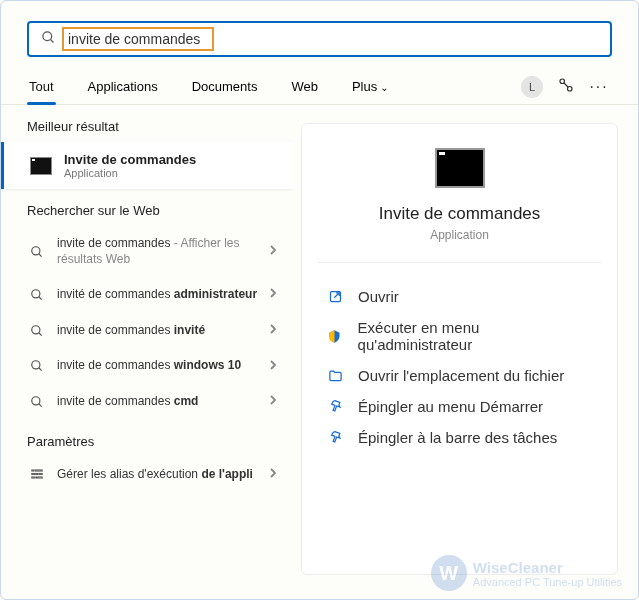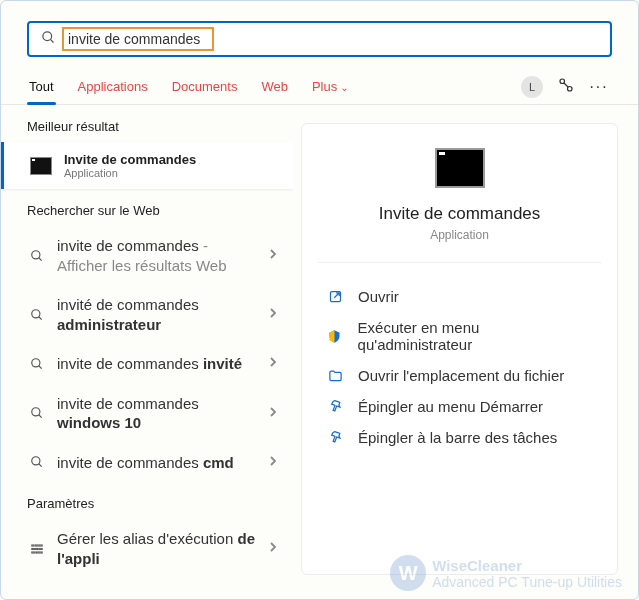--- a/index.html
+++ b/index.html
@@ -2,22 +2,22 @@
 <html><head>
   <meta charset="utf-8">
   <style>
     * { margin: 0; padding: 0; box-sizing: border-box; font-family: 'Segoe UI', sans-serif; }
     body { width: 639px; height: 600px; background: #fdfdfa; overflow: hidden; position: relative; border: 1px solid #c8d8e8; border-radius: 6px; }
     
     .search-bar { margin: 20px 26px 12px 26px; height: 36px; border: 2px solid #0067C0; border-radius: 4px; display: flex; align-items: center; padding: 0 12px; background: #fff; }
     .search-highlight { border: 2px solid #e8962e; padding: 2px 4px; margin-left: 6px; display: inline-flex; align-items: center; }
     .search-input { border: none; outline: none; font-size: 14px; color: #333; width: 140px; }
     
-    .tabs { display: flex; align-items: center; padding: 0 26px; gap: 20px; border-bottom: 1px solid #e8e8e0; position: relative; }
-    .tab { padding: 10px 2px; font-size: 13px; color: #ef4444; cursor: pointer; position: relative; }
+    .tabs { display: flex; align-items: center; padding: 0 26px; gap: 30px; border-bottom: 1px solid #e8e8e0; position: relative; }
+    .tab { padding: 10px 2px; font-size: 13px; color: #000000; cursor: pointer; position: relative; }
     .tab.active { color: #111; font-weight: 500; }
     .tab.active::after { content: ''; position: absolute; bottom: -1px; left: 0; right: 0; height: 3px; background: #0067C0; border-radius: 2px; }
     .tabs-right { margin-left: auto; display: flex; align-items: center; gap: 14px; padding-right: 4px; }
     .avatar { width: 22px; height: 22px; border-radius: 50%; background: #e4e4e4; display: flex; align-items: center; justify-content: center; font-size: 11px; color: #444; }
     .dots { font-size: 16px; color: #333; letter-spacing: 1px; }
     
     .main { display: flex; height: calc(100% - 110px); }
     .left { width: 292px; overflow-y: auto; position: relative; }
     .left::-webkit-scrollbar { width: 10px; }
     .left::-webkit-scrollbar-thumb { background: #c0c0c0; border-radius: 5px; }
@@ -26,40 +26,40 @@
     .section-title { padding: 14px 26px 8px; font-size: 13px; font-weight: 400; color: #222; }
     
     .best-result { display: flex; align-items: center; padding: 10px 26px; background: #fff; border-left: 3px solid #0067C0; box-shadow: 0 1px 2px rgba(0,0,0,0.08); cursor: pointer; }
     .best-icon { width: 22px; height: 18px; background: #111; border: 1px solid #888; margin-right: 12px; position: relative; }
     .best-icon::before { content: ''; position: absolute; top: 1px; left: 1px; width: 3px; height: 2px; background: #fff; }
     .best-text .title { font-size: 13px; font-weight: 600; color: #222; }
     .best-text .sub { font-size: 11px; color: #777; }
     
     .list-item { display: flex; align-items: center; padding: 10px 16px 10px 28px; cursor: pointer; position: relative; }
     .list-icon { width: 16px; flex-shrink: 0; color: #555; display: flex; align-items: center; justify-content: center; }
-    .list-text { flex: 1; margin-left: 12px; font-size: 15px; color: #333; line-height: 1.3; padding-right: 8px; }
+    .list-text { flex: 1; margin-left: 12px; font-size: 12px; color: #333; line-height: 1.3; padding-right: 8px; }
     .list-text .light { color: #888; }
     .list-text b { font-weight: 600; }
     .chev { color: #888; font-size: 12px; }
     
     .right { flex: 1; padding: 18px 20px 18px 8px; }
     .panel { background: #fff; border: 1px solid #ececec; border-radius: 6px; padding: 24px 20px; height: 100%; }
     .preview-head { text-align: center; }
     .preview-icon { width: 50px; height: 40px; background: #000; border: 2px solid #999; margin: 0 auto 16px; position: relative; }
     .preview-icon::before { content: ''; position: absolute; top: 2px; left: 2px; width: 6px; height: 3px; background: #fff; }
     .preview-title { font-size: 17px; color: #222; margin-bottom: 4px; }
     .preview-sub { font-size: 12px; color: #888; margin-bottom: 20px; }
     .divider { height: 1px; background: #eee; margin: 0 -4px 18px; }
     .action { display: flex; align-items: center; padding: 7px 4px; font-size: 15px; color: #333; cursor: pointer; }
     .action-icon { width: 18px; color: #1a6dd0; margin-right: 14px; display: flex; align-items: center; justify-content: center; }
     
     .watermark { position: absolute; bottom: 8px; right: 16px; display: flex; align-items: center; opacity: 0.28; pointer-events: none; }
     .wm-circle { width: 36px; height: 36px; border-radius: 50%; background: #5a8cc9; display: flex; align-items: center; justify-content: center; color: #fff; font-weight: bold; font-size: 20px; margin-right: 6px; }
     .wm-text .wm-title { font-size: 15px; font-weight: 600; color: #5a8cc9; }
-    .wm-text .wm-sub { font-size: 14px; color: #5a8cc9; }
+    .wm-text .wm-sub { font-size: 11px; color: #5a8cc9; }
     
     .plus-chev { font-size: 10px; margin-left: 3px; }
     .settings-icon svg { display: block; }
   </style>
 </head>
 <body>
 
 <div class="search-bar">
   <span>
     <svg width="15" height="15" viewBox="0 0 24 24" fill="none" stroke="#555" stroke-width="2">

